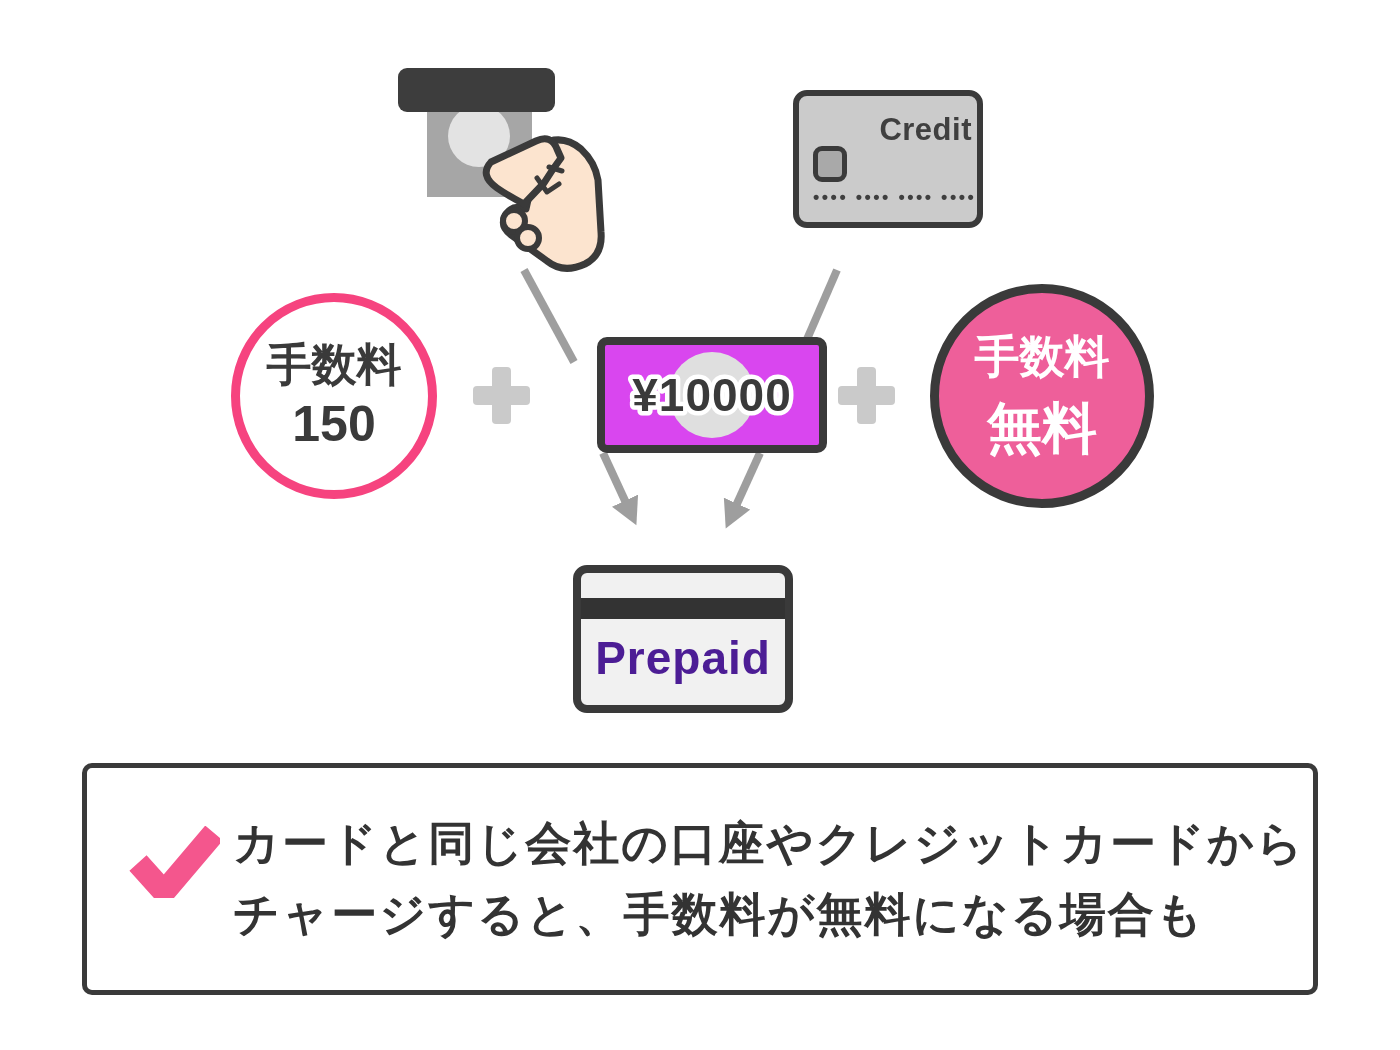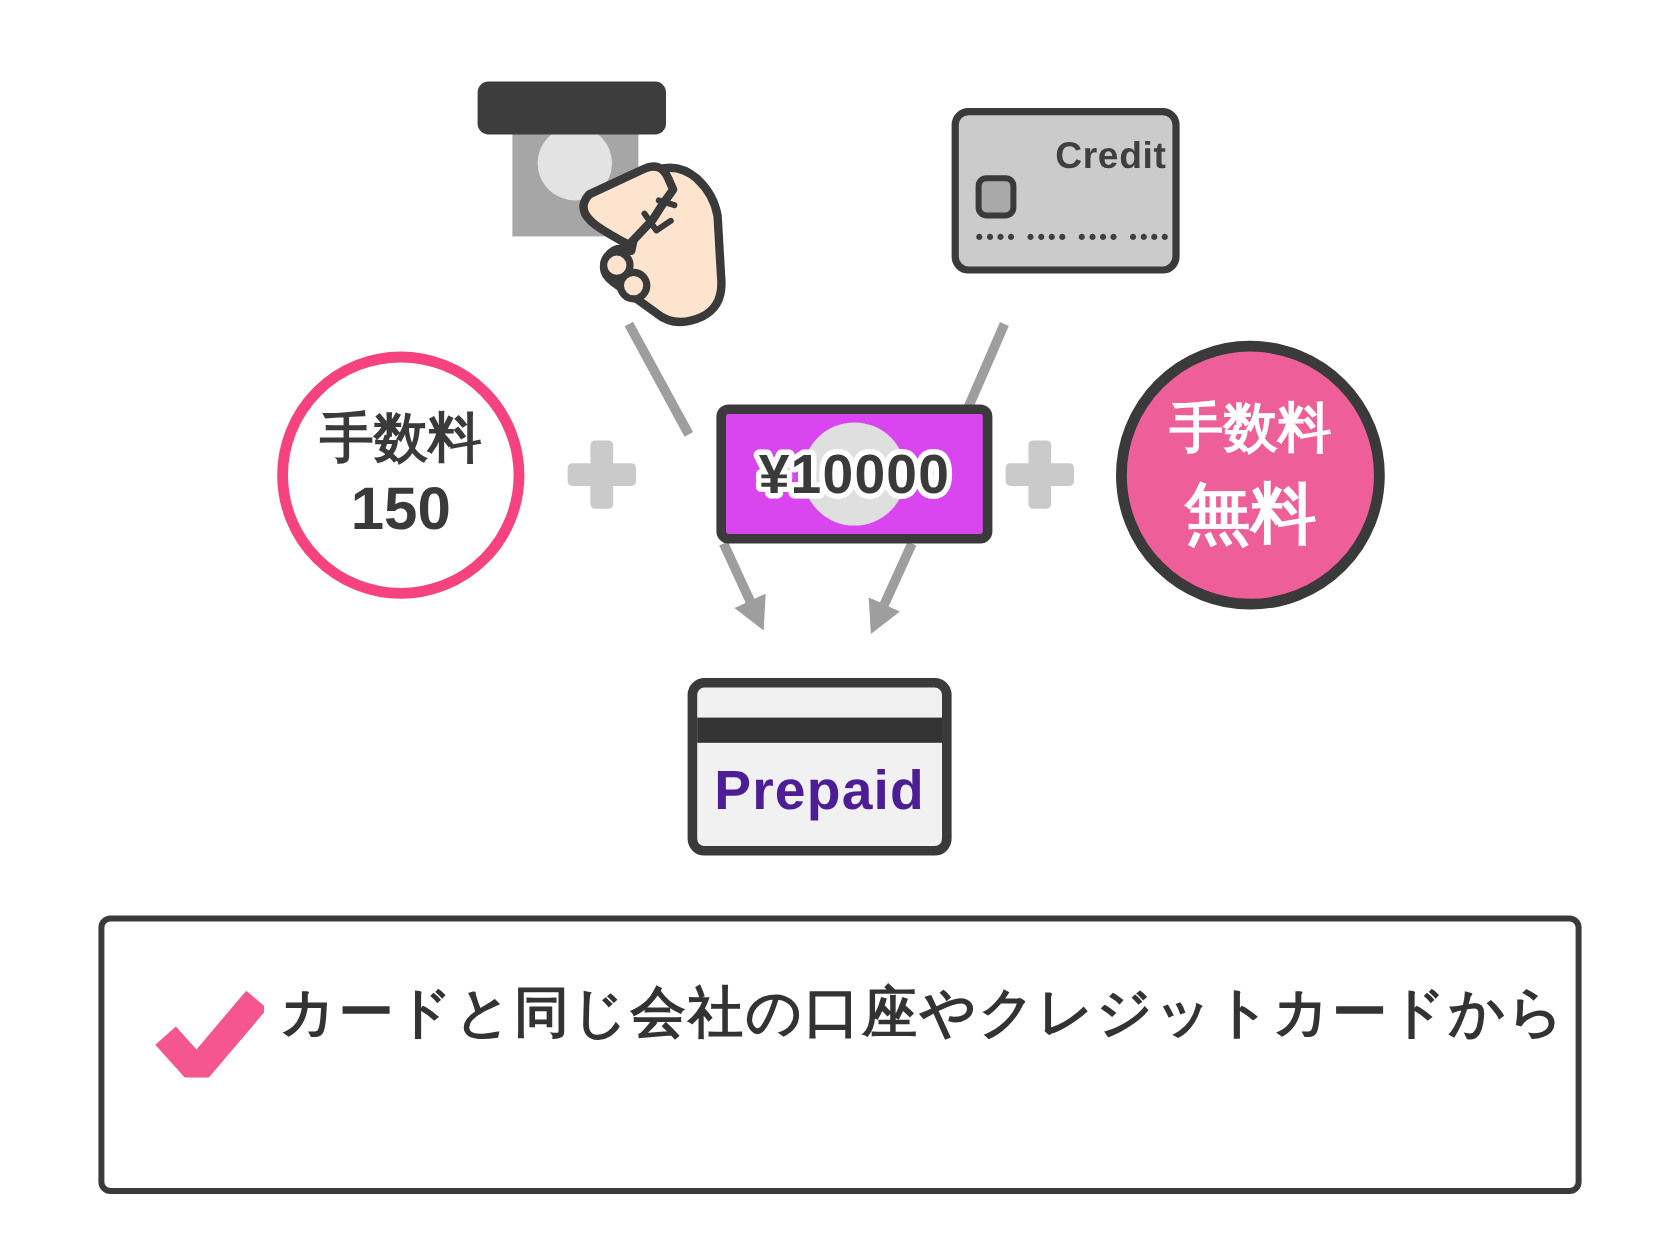--- a/index.html
+++ b/index.html
@@ -132,16 +132,17 @@
     <div class="stripe"></div>
     <div class="prepaid-label">Prepaid</div>
   </div>
 
   <div class="layer note-box">
     <svg class="check-svg" width="92" height="72" viewBox="0 0 92 72">
       <path d="M 10 37 L 36 66 L 86 7" fill="none" stroke="#f4568d" stroke-width="23" stroke-linecap="butt" stroke-linejoin="miter"></path>
     </svg>
     <div class="note-text">
       <div>カードと同じ会社の口座やクレジットカードから</div>
+      <div>チャージすると、手数料が無料になる場合も</div>
     </div>
   </div>
 
 </div>
 
 </body></html>

